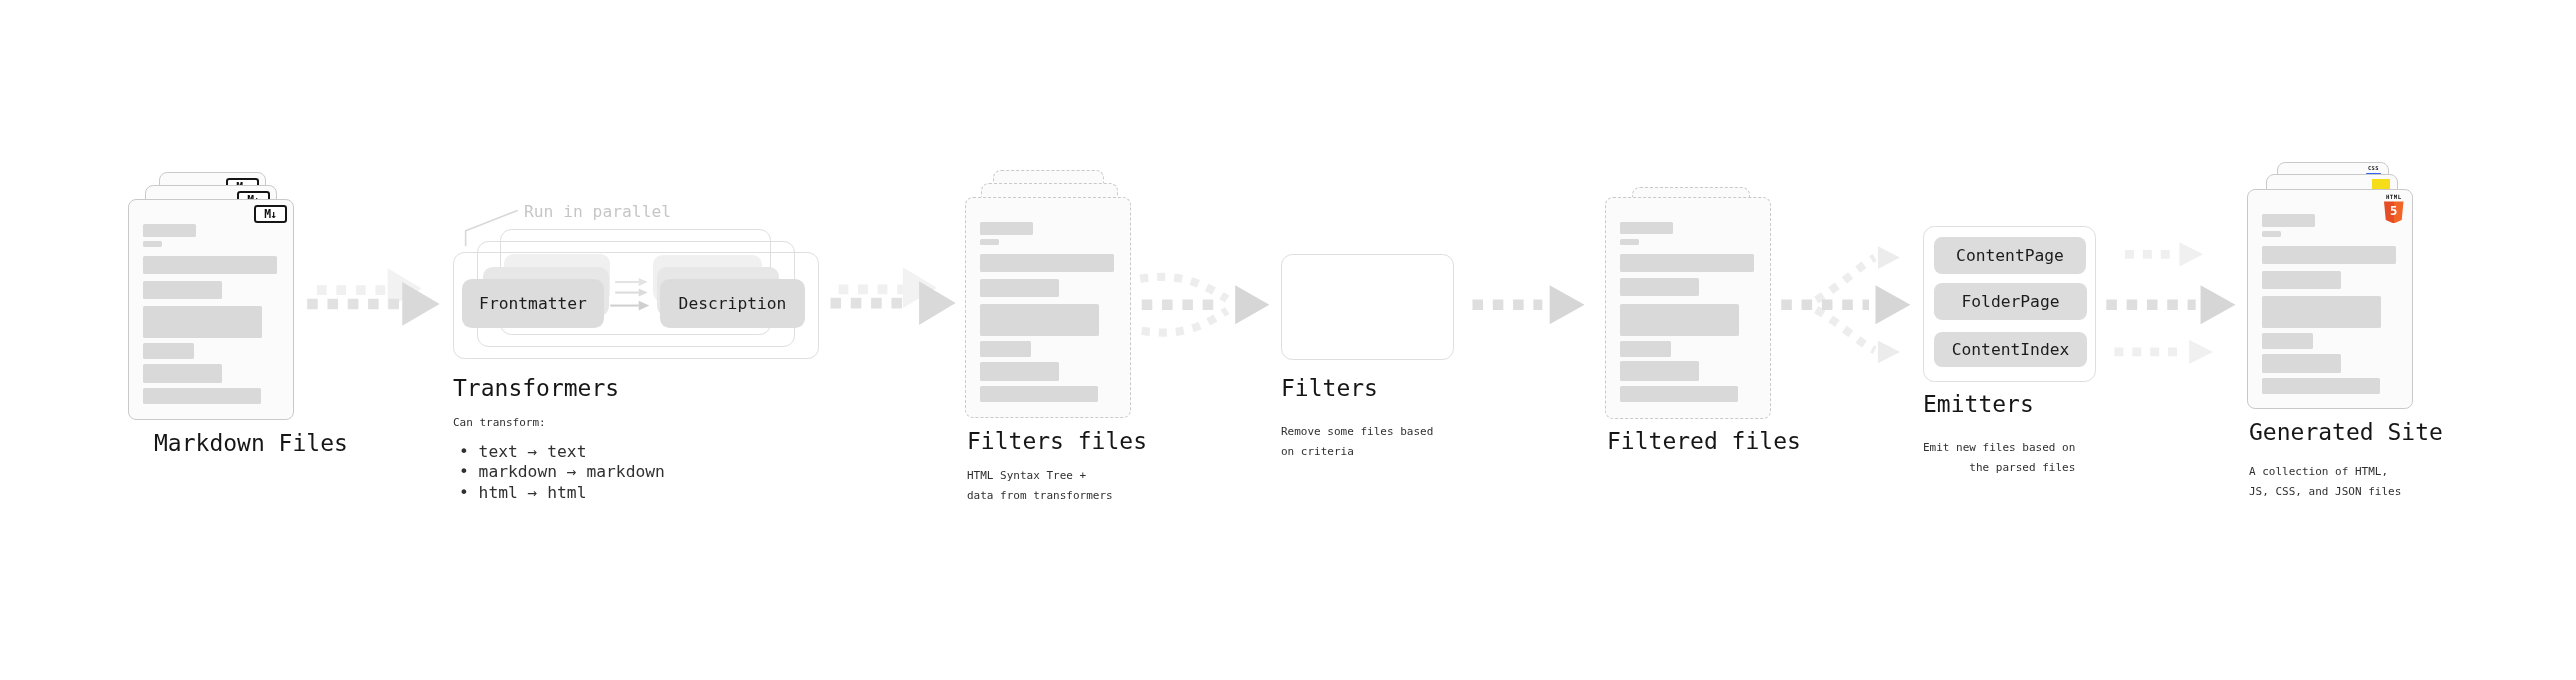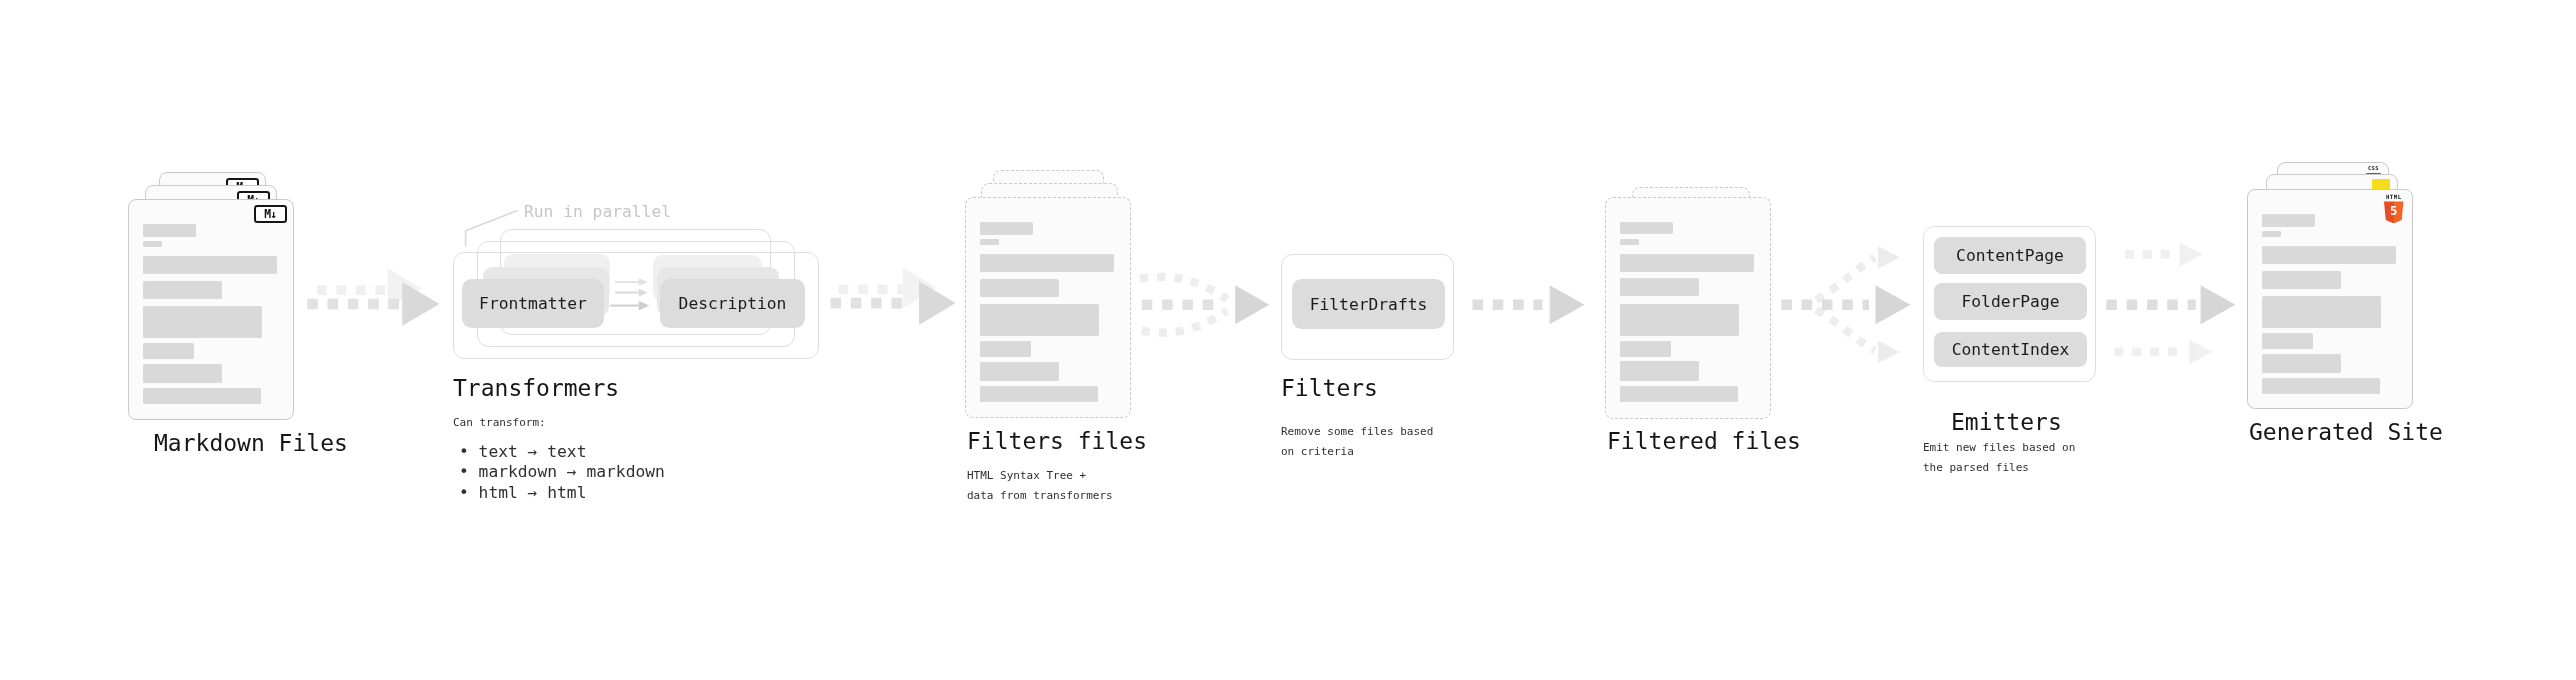--- a/index.html
+++ b/index.html
@@ -177,21 +177,20 @@
         </div>
     </div>
   </div>
   <div class="node-title" style="left:967px;top:428px;">Filters files</div>
   <div class="node-sub" style="left:967px;top:466px;">
     <span style="display:block;">HTML Syntax Tree +</span>
     <span style="display:block;">data from transformers</span>
   </div>
 
   <div class="container-outline" style="left:1281px;top:254px;width:173px;height:106px;"></div>
-  <div class="pill" style="left:1292px;top:279px;width:153px;height:50px;">FilterDrafts</div>
   <div class="node-title" style="left:1281px;top:375px;">Filters</div>
   <div class="node-sub" style="left:1281px;top:422px;">
     <span style="display:block;">Remove some files based</span>
     <span style="display:block;">on criteria</span>
   </div>
 
   <div class="stack two dashed" style="left:1605px;top:187px;width:199px;height:236px;">
     <div class="sheet" style="left:27px;top:0;width:118px;height:49px;"></div>
     <div class="sheet" style="left:0;top:9.8px;width:166px;height:222px;">
       <div class="doc-bars">
@@ -205,22 +204,22 @@
           <div class="bar" style="width: 118px; height: 16.3px; margin-bottom: 0px;"></div>
         </div>
     </div>
   </div>
   <div class="node-title" style="left:1607px;top:428px;text-align:center;">Filtered files</div>
 
   <div class="container-outline" style="left:1923px;top:226px;width:173px;height:156px;"></div>
   <div class="pill" style="left:1934px;top:237px;width:152px;height:37px;border-radius:8.1px;">ContentPage</div>
   <div class="pill" style="left:1934px;top:283px;width:153px;height:37px;border-radius:8.1px;">FolderPage</div>
   <div class="pill" style="left:1934px;top:332px;width:153px;height:35px;border-radius:8.1px;">ContentIndex</div>
-  <div class="node-title" style="left:1923px;top:409px;margin-left:28px;">Emitters</div>
-  <div class="node-sub" style="left:1923px;top:438px;">
+  <div class="node-title" style="left:1923px;top:391px;">Emitters</div>
+  <div class="node-sub" style="left:1923px;top:438px;text-align:right;">
     <span style="display:block;">Emit new files based on</span>
     <span style="display:block;">the parsed files</span>
   </div>
 
   <div class="stack three" style="left:2247px;top:162px;width:199px;height:248px;">
     <div class="sheet" style="left:30px;top:0;width:112px;height:50px;">
       <div class="css-badge">
         <span class="css-word">CSS</span>
         <div class="css-bar"></div>
       </div>
@@ -241,15 +240,19 @@
           <div class="bar" style="width: 134px; height: 18px; margin-bottom: 6.5px;"></div>
           <div class="bar" style="width: 79px; height: 18px; margin-bottom: 7.3px;"></div>
           <div class="bar" style="width: 119px; height: 32.5px; margin-bottom: 4.9px;"></div>
           <div class="bar" style="width: 51px; height: 15.4px; margin-bottom: 4.9px;"></div>
           <div class="bar" style="width: 79px; height: 19.5px; margin-bottom: 4.9px;"></div>
           <div class="bar" style="width: 118px; height: 16.3px; margin-bottom: 0px;"></div>
         </div>
     </div>
   </div>
   <div class="node-title" style="left:2249px;top:419px;">Generated Site</div>
+  <div class="node-sub" style="left:2249px;top:462px;">
+    <span style="display:block;">A collection of HTML,</span>
+    <span style="display:block;">JS, CSS, and JSON files</span>
+  </div>
 
 </div>
 
 
 </body></html>

